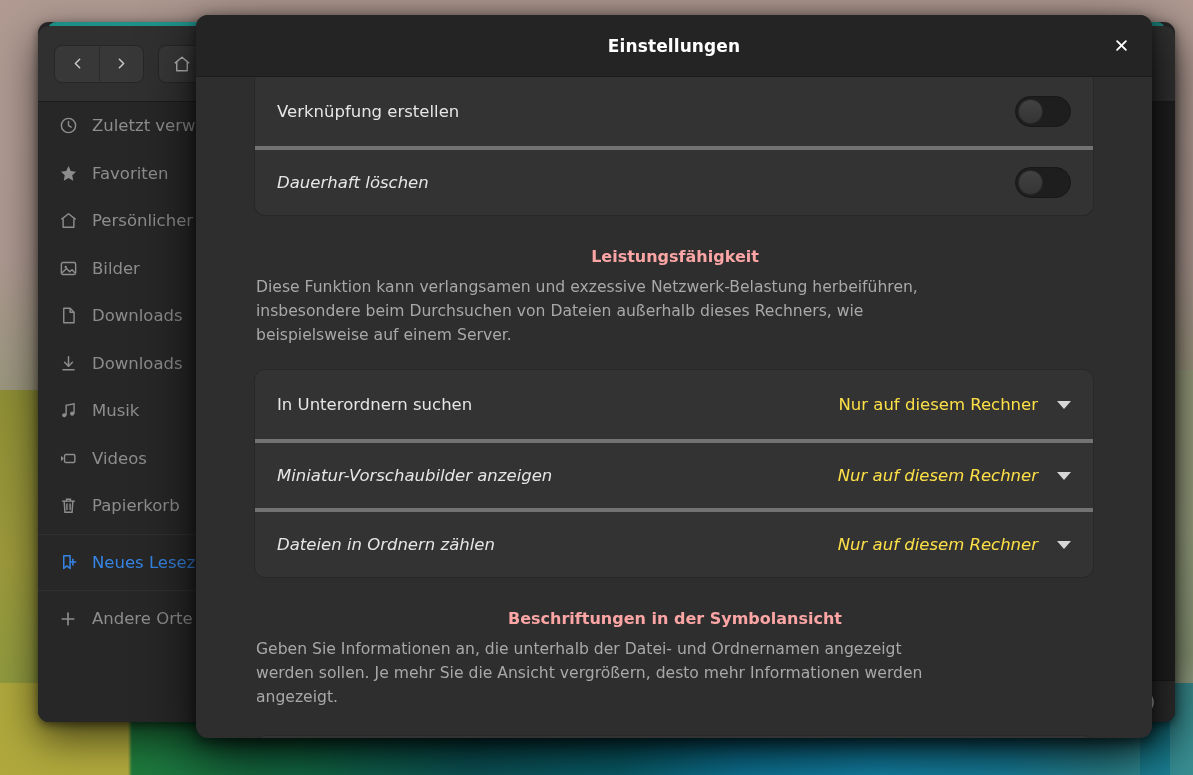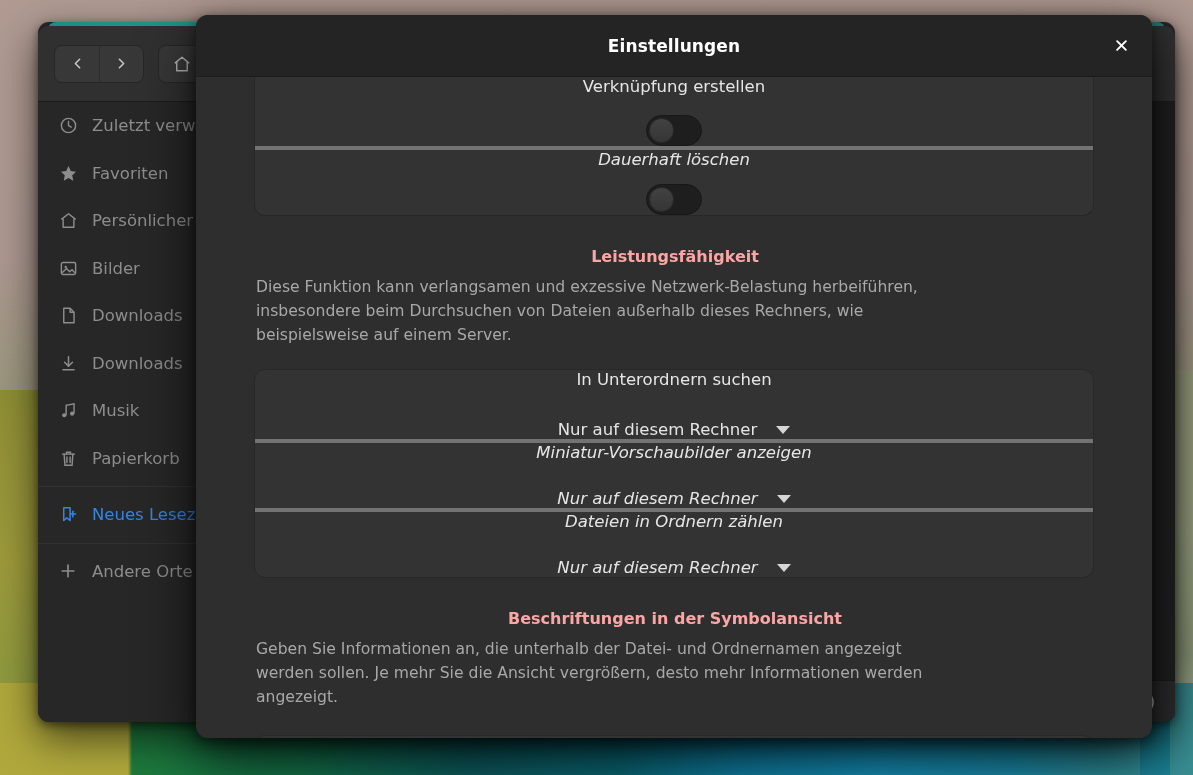--- a/index.html
+++ b/index.html
@@ -154,39 +154,38 @@
     border-radius: 11px;
     overflow: hidden;
   }
   .card.clip-top {
     border-top: none; border-radius: 0 0 11px 11px;
     margin-top: 0;
   }
   .row {
     height: 69px; display: flex; align-items: center;
     padding: 0 22px;
-    flex-direction: column;
   }
   .row + .row { border-top: 4px solid #737373; font-style: italic; }
   .row-label { color: #e6e6e6; font-size: 16.5px; flex: 1; }
 
   .toggle {
     width: 56px; height: 31px; border-radius: 16px;
     background: #1e1e1e; border: 1px solid #181818;
     position: relative; flex: 0 0 auto;
   }
   .toggle .knob {
     position: absolute; left: 2px; top: 2px; width: 25px; height: 25px;
     border-radius: 50%;
     background: linear-gradient(to bottom, #424242, #353535);
     border: 1px solid #2b2b2b;
   }
 
   .dd { display: flex; align-items: center; gap: 19px; }
-  .dd-value { color: #e5e5e5; font-size: 16.5px; }
+  .dd-value { color: #fde047; font-size: 16.5px; }
   .dd-arrow {
     width: 0; height: 0;
     border-left: 7px solid transparent; border-right: 7px solid transparent;
     border-top: 8px solid #d6d6d6;
   }
 
   .section-title {
     color: #fca5a5; font-size: 16px; font-weight: bold;
     margin: 31px 0 9px 2px;
     text-align: center;
@@ -309,20 +308,29 @@
     </div>
     <div class="sb-item">
       <span class="sb-ic">
           <svg width="19" height="19" viewBox="0 0 24 24" fill="none" stroke="currentColor" stroke-width="1.8">
             <path d="M9 18V5.5l10-2V16"></path>
             <circle cx="6.6" cy="18" r="2.6" fill="currentColor" stroke="none"></circle>
             <circle cx="16.6" cy="16" r="2.6" fill="currentColor" stroke="none"></circle>
           </svg>
         </span>
       <span>Musik</span>
+    </div>
+    <div class="sb-item">
+      <span class="sb-ic">
+          <svg width="19" height="19" viewBox="0 0 24 24" fill="none" stroke="currentColor" stroke-width="1.8">
+            <rect x="7" y="7" width="13" height="10" rx="1.6"></rect>
+            <polygon points="2.5 8.5 6 12 2.5 15.5" fill="currentColor" stroke="none"></polygon>
+          </svg>
+        </span>
+      <span>Videos</span>
     </div>
     <div class="sb-item">
       <span class="sb-ic">
           <svg width="19" height="19" viewBox="0 0 24 24" fill="none" stroke="currentColor" stroke-width="1.8" stroke-linecap="round">
             <path d="M4.5 6.5h15"></path>
             <path d="M6.5 6.5 7.5 20.5h9l1-14"></path>
             <path d="M9.5 6.5V4h5v2.5"></path>
             <line x1="10" y1="10" x2="10" y2="17"></line>
             <line x1="14" y1="10" x2="14" y2="17"></line>
           </svg>

